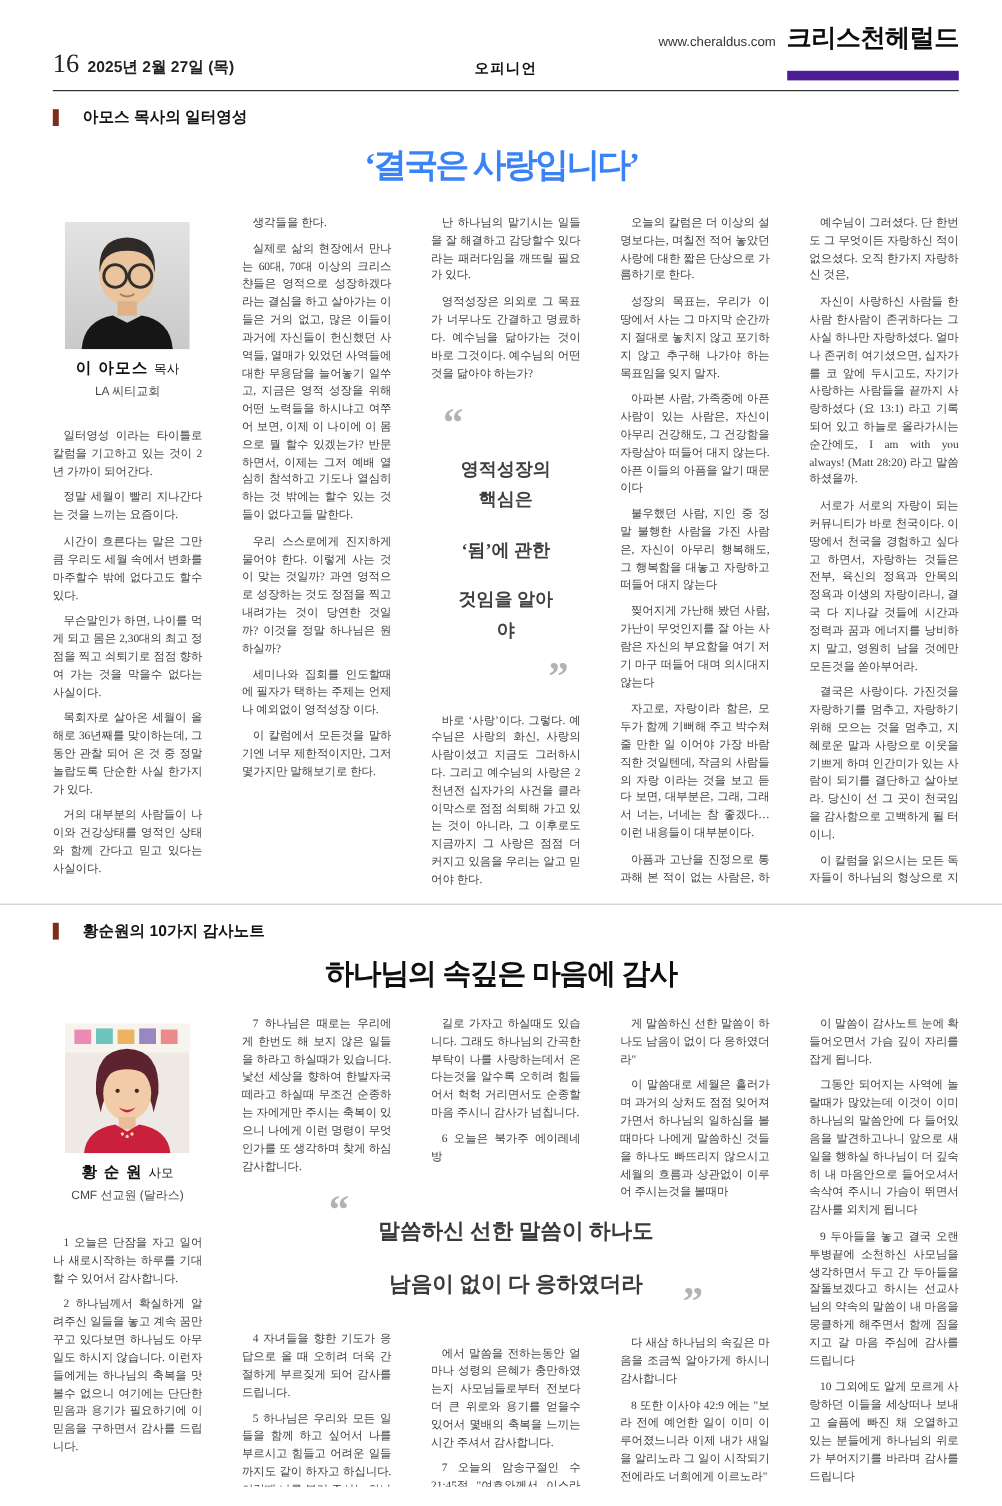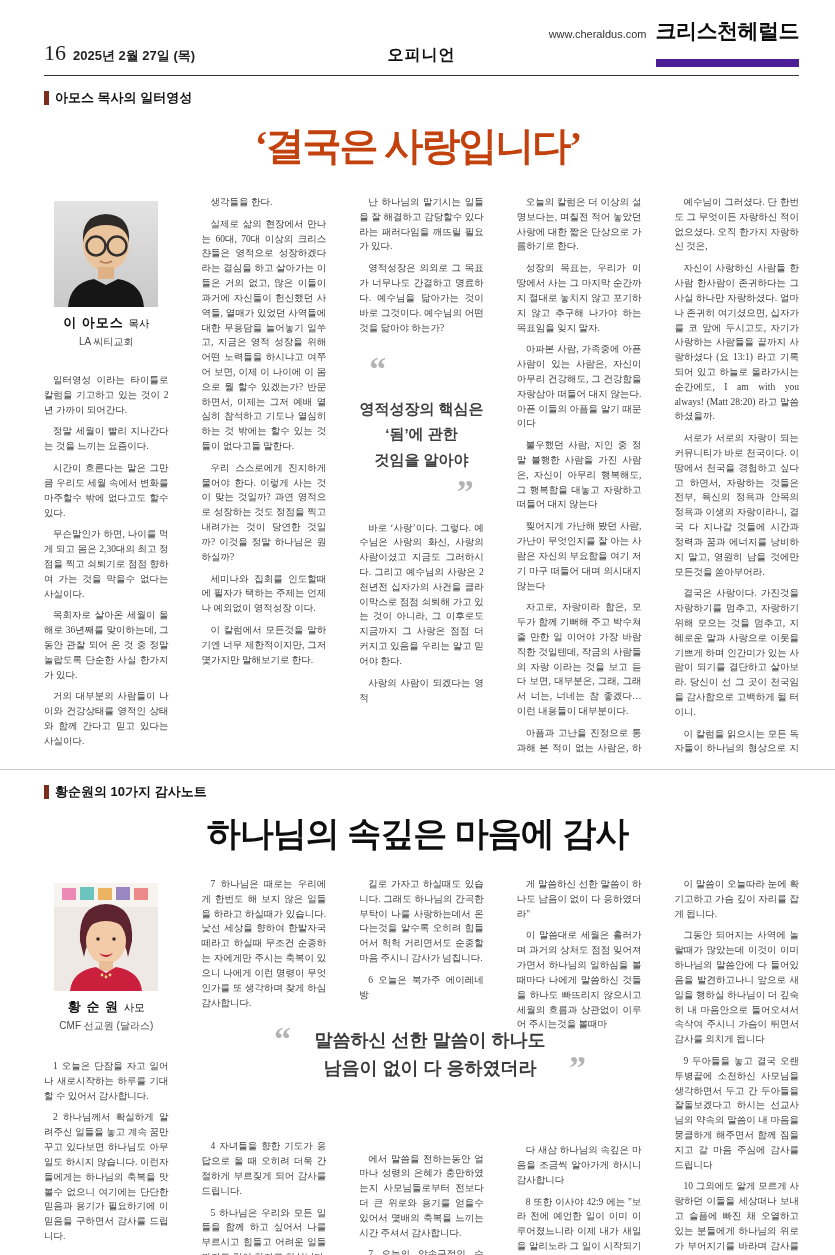--- a/index.html
+++ b/index.html
@@ -8,34 +8,34 @@
     position:relative; width:835px; height:1255px; margin:0 auto;
     background:#ffffff; overflow:hidden; color:#1a1a1a;
     font-family:"Liberation Sans", sans-serif;
   }
   
   .mh-row { position:relative; margin:40px 36px 0 44px; height:30px; }
   .mh-left { position:absolute; left:0; bottom:4px; display:flex; align-items:baseline; gap:7px; }
   .mh-pageno { font-family:"Liberation Serif", serif; font-size:22px; color:#222; }
   .mh-date { font-size:13px; font-weight:bold; color:#222; }
   .mh-center { position:absolute; left:0; right:0; bottom:4px; text-align:center;
-               font-size:16px; font-weight:bold; letter-spacing:1px; color:#111; }
+               font-size:12px; font-weight:bold; letter-spacing:1px; color:#111; }
   .mh-right { position:absolute; right:0; bottom:3px; display:flex; align-items:baseline; gap:9px; }
   .mh-site { font-size:11px; font-weight:normal; color:#333; }
   .mh-logo { font-size:21px; font-weight:900; letter-spacing:-0.5px; color:#0d0d0d;
              border-bottom:8px solid #4c1d95; padding-bottom:14px; }
   .header-rule { margin:5px 36px 0 44px; border-top:1.5px solid #333; }
 
   
-  .kicker { display:flex; align-items:center; gap:6px; margin:13px 36px 0 44px; }
+  .kicker { display:flex; align-items:center; gap:20px; margin:13px 36px 0 44px; }
   .kbar { width:5px; height:14px; background:#7c2d1c; }
   .ktext { font-size:13px; font-weight:bold; color:#141414; }
   .title1 { margin-top:12px; text-align:center; font-family:"Liberation Serif", serif;
-            font-weight:bold; font-size:39px; letter-spacing:-2px; color:#c2410c; }
-  .title2 { margin-top:10px; text-align:center; font-weight:bold; font-size:34px;
+            font-weight:bold; font-size:28px; letter-spacing:-2px; color:#3b82f6; }
+  .title2 { margin-top:10px; text-align:center; font-weight:bold; font-size:24px;
             letter-spacing:-1px; color:#0e0e0e; }
 
   
   .abody { display:flex; gap:33px; margin:20px 36px 0 44px; overflow:hidden; }
   .abody1 { height:562px; margin-top:22px; }
   .abody2 { position:relative; height:392px; }
   .ncol { flex:1 1 0; min-width:0; }
   .para { font-family:"Liberation Serif", serif; font-size:9.5px; line-height:1.56;
           color:#3c3c3c; text-align:justify; text-indent:9px; margin-bottom:7px; }
   .colparas.offset1 { margin-top:24px; }
@@ -48,22 +48,22 @@
   .arole { font-size:10.5px; font-weight:normal; letter-spacing:0; }
   .aaff  { margin-top:3px; font-size:10px; color:#4a4a4a; }
 
   
   .pq { margin:24px 0 18px; }
   .pq-open, .pq-close { font-family:"Liberation Serif", serif; font-size:34px; line-height:0.6;
                         color:#b3b3b3; font-weight:bold; }
   .pq-open { text-align:left; padding-left:10px; }
   .pq-close { text-align:right; padding-right:10px; margin-top:10px; }
   .pq-lines { margin-top:16px; }
-  .pq-lines .para { font-family:Liberation Sans, sans-serif; font-weight:bold; font-size:15px;
-                    line-height:1.7; color:#3f3f3f; text-align:center; text-indent:0; margin:0; }
+  .pq-lines .para { font-family:Liberation Serif, serif; font-weight:bold; font-size:15px;
+                    line-height:1.7; color:#3f3f3f; text-align:center; text-indent:0; margin:16px; }
   .pq2 { position:absolute; left:230px; top:150px; width:312px; display:flex; align-items:flex-start; gap:8px; }
   .pq2 .pq-open { padding:0; margin-top:2px; }
   .pq2 .pq-close { padding:0; align-self:flex-end; margin:0 0 4px; }
   .pq2 .pq-lines { margin:0; flex:1; }
   .pq2 .pq-lines .para { font-size:18px; line-height:1.55; color:#3a3a3a; }
 
   .sp { width:100%; }
   .sp-c2 { height:122px; } .sp-c3 { height:142px; } .sp-c4 { height:104px; }
 
   .article-divider { margin:12px 0 0; border-top:1px solid #cccccc; }
@@ -259,21 +259,21 @@
             <p class="para">이 말씀대로 세월은 흘러가며 과거의 상처도 점점 잊어져 가면서 하나님의 일하심을 볼때마다 나에게 말씀하신 것들을 하나도 빠뜨리지 않으시고 세월의 흐름과 상관없이 이루어 주시는것을 볼때마</p>
           </div>
         <div class="sp sp-c4"></div>
         <div class="colparas">
             <p class="para">다 새삼 하나님의 속깊은 마음을 조금씩 알아가게 하시니 감사합니다</p>
             <p class="para">8 또한 이사야 42:9 에는 "보라 전에 예언한 일이 이미 이루어졌느니라 이제 내가 새일을 알리노라 그 일이 시작되기 전에라도 너희에게 이르노라"</p>
           </div>
       </div>
 
       <div class="ncol colparas">
-          <p class="para">이 말씀이 오늘따라 눈에 확 기고하고 가슴 깊이 자리를 잡게 됩니다.</p>
+          <p class="para">이 말씀이 감사노트 눈에 확 들어오면서 가슴 깊이 자리를 잡게 됩니다.</p>
           <p class="para">그동안 되어지는 사역에 놀랄때가 많았는데 이것이 이미 하나님의 말씀안에 다 들어있음을 발견하고나니 앞으로 새일을 행하실 하나님이 더 깊숙히 내 마음안으로 들어오셔서 속삭여 주시니 가슴이 뛰면서 감사를 외치게 됩니다</p>
           <p class="para">9 두아들을 놓고 결국 오랜 투병끝에 소천하신 사모님을 생각하면서 두고 간 두아들을 잘돌보겠다고 하시는 선교사님의 약속의 말씀이 내 마음을 뭉클하게 해주면서 함께 짐을 지고 갈 마음 주심에 감사를 드립니다</p>
           <p class="para">10 그외에도 알게 모르게 사랑하던 이들을 세상떠나 보내고 슬픔에 빠진 채 오열하고 있는 분들에게 하나님의 위로가 부어지기를 바라며 감사를 드립니다</p>
         </div>
 
       <div class="pq2">
         <span class="pq-open">“</span>
         <div class="pq-lines">
             <p class="para">말씀하신 선한 말씀이 하나도</p>
             <p class="para">남음이 없이 다 응하였더라</p>

